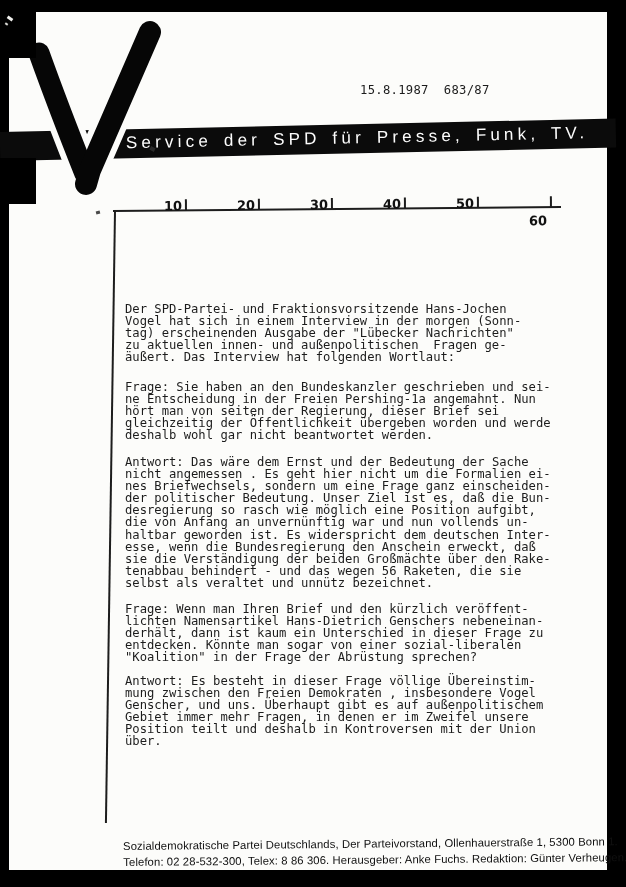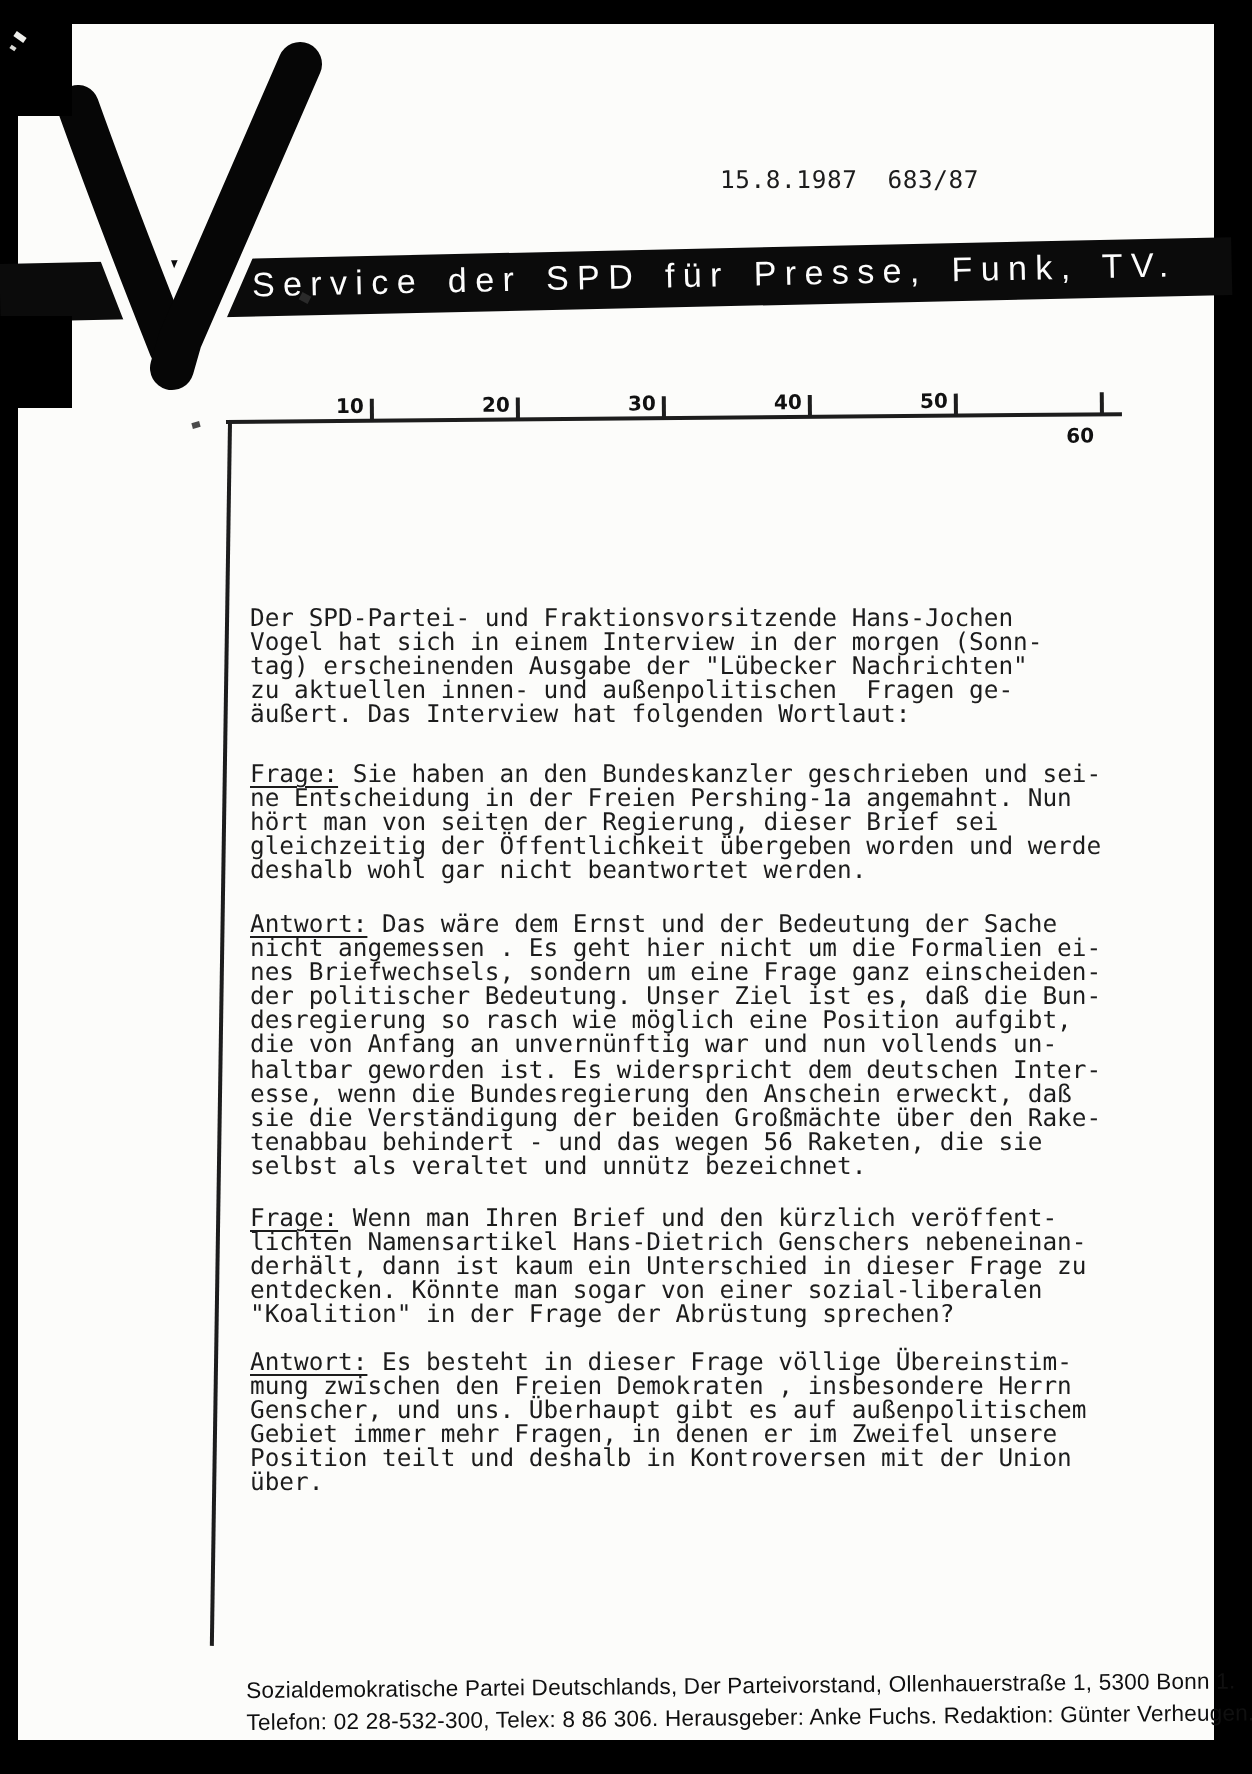--- a/index.html
+++ b/index.html
@@ -41,21 +41,21 @@
 
   
   .ruler{
     position:absolute;left:104px;top:186px;width:448px;height:14px;
     transform:rotate(-0.5deg);transform-origin:0 100%;
   }
   .ruler-line{position:absolute;left:0;bottom:0;width:100%;height:1.8px;background:#1d1d1d;}
   .ruler-tick{position:absolute;bottom:1px;width:1.6px;height:11px;background:#1d1d1d;}
   .ruler-label{
     position:absolute;top:1px;width:24px;text-align:right;
-    font-family:"DejaVu Sans",sans-serif;font-size:10px;font-weight:bold;color:#111;
+    font-family:"DejaVu Sans",sans-serif;font-size:13px;font-weight:bold;color:#111;
   }
   .left-rule{
     position:absolute;left:105px;top:199px;width:1.6px;height:612px;background:#1d1d1d;
     transform:rotate(0.85deg);transform-origin:top left;
   }
 
   
   .doc-title{
     position:absolute;left:246px;top:260px;
     font-family:"DejaVu Sans Mono",monospace;font-size:12.3px;color:#171717;
@@ -65,21 +65,21 @@
   .para{
     position:absolute;left:116px;margin:0;
     font-family:"DejaVu Sans Mono",monospace;font-size:12.2px;line-height:12.1px;
     color:#1c1c1c;white-space:pre;
   }
   .para-1{top:291px;}
   .para-2{top:369px;}
   .para-3{top:444px;}
   .para-4{top:591px;}
   .para-5{top:663px;}
-  .para .u{text-decoration:underline;text-underline-offset:2px;text-decoration-thickness:1.3px;margin-top:12px;}
+  .para .u{text-underline-offset:2px;text-decoration-thickness:1.3px;margin-top:12px;}
 
   
   .footer{
     position:absolute;left:114px;top:827px;width:486px;
     transform:rotate(-0.55deg);transform-origin:0 0;
     font-family:"Liberation Sans",sans-serif;font-size:11.3px;line-height:15.6px;
     color:#101010;letter-spacing:.1px;white-space:nowrap;
   }
 </style>
 </head>
@@ -145,21 +145,21 @@
 <span>tenabbau behindert - und das wegen 56 Raketen, die sie</span>
 <span>selbst als veraltet und unnütz bezeichnet.</span>
 </pre>
       <pre class="para para-4"><span class="u">Frage:</span><span> Wenn man Ihren Brief und den kürzlich veröffent-</span>
 <span>lichten Namensartikel Hans-Dietrich Genschers nebeneinan-</span>
 <span>derhält, dann ist kaum ein Unterschied in dieser Frage zu</span>
 <span>entdecken. Könnte man sogar von einer sozial-liberalen</span>
 <span>"Koalition" in der Frage der Abrüstung sprechen?</span>
 </pre>
       <pre class="para para-5"><span class="u">Antwort:</span><span> Es besteht in dieser Frage völlige Übereinstim-</span>
-<span>mung zwischen den Freien Demokraten , insbesondere Herrn</span>
+<span>mung zwischen den Freien Demokraten , insbesondere Vogel</span>
 <span>Genscher, und uns. Überhaupt gibt es auf außenpolitischem</span>
 <span>Gebiet immer mehr Fragen, in denen er im Zweifel unsere</span>
 <span>Position teilt und deshalb in Kontroversen mit der Union</span>
 <span>über.</span>
 </pre>
     </div>
 
   <div class="footer">
     <div>Sozialdemokratische Partei Deutschlands, Der Parteivorstand, Ollenhauerstraße 1, 5300 Bonn 1.</div>
     <div>Telefon: 02 28-532-300, Telex: 8 86 306. Herausgeber: Anke Fuchs. Redaktion: Günter Verheugen.</div>

